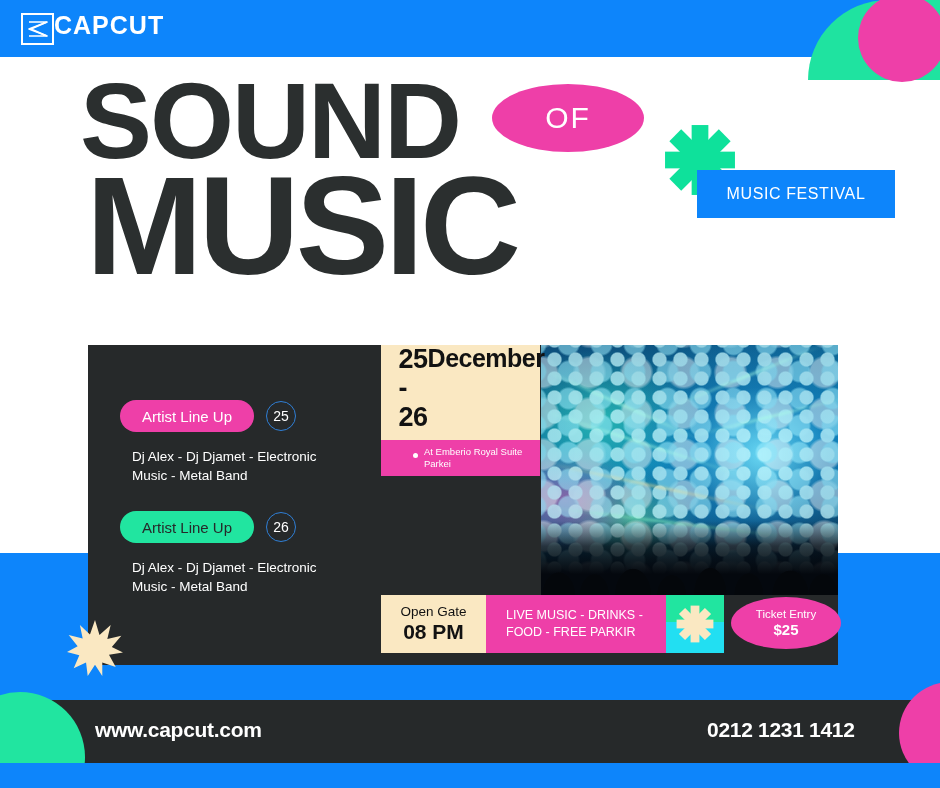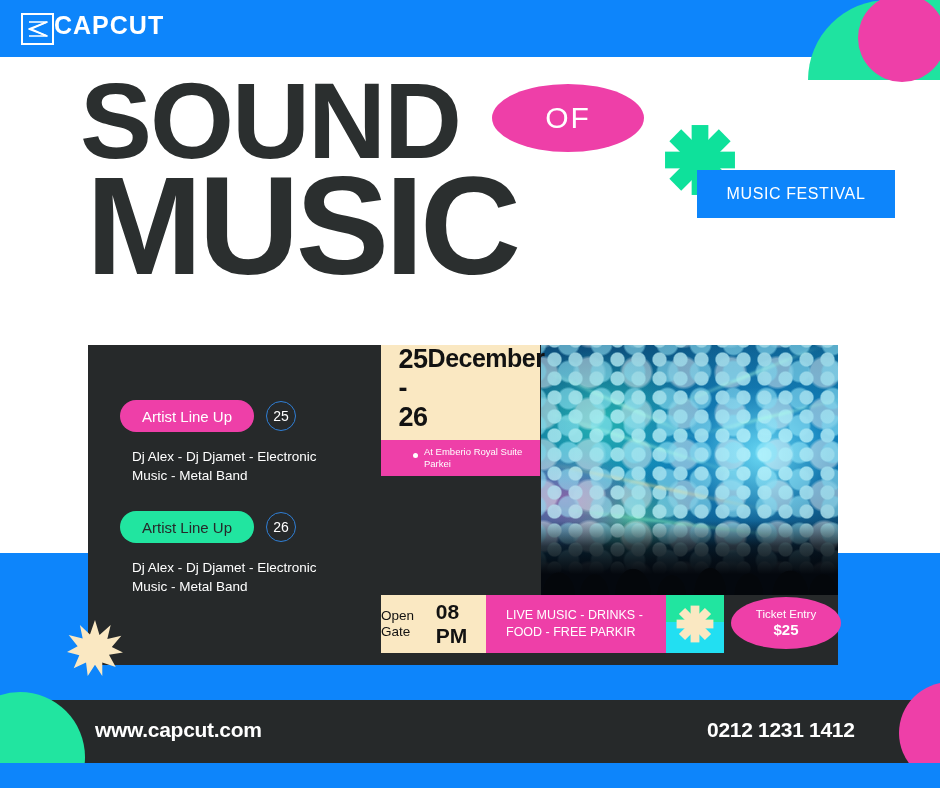--- a/index.html
+++ b/index.html
@@ -191,21 +191,21 @@
       radial-gradient(ellipse 8% 48% at 70% 100%, #04070b 60%, rgba(0,0,0,0) 62%),
       radial-gradient(ellipse 10% 54% at 84% 100%, #04070b 60%, rgba(0,0,0,0) 62%),
       radial-gradient(ellipse 8% 46% at 95% 100%, #04070b 60%, rgba(0,0,0,0) 62%),
       linear-gradient(180deg, rgba(4,8,14,0) 0%, rgba(4,8,14,0.72) 34%, #04080e 72%);
   }
 
   
   .strip { position:absolute; left:381px; top:595px; height:58px; z-index:6; display:flex; }
   .strip-gate {
     width:105px; background:#fae8c2;
-    display:flex; flex-direction:row; align-items:center; justify-content:center;
+    display:flex; flex-direction:column; align-items:center; justify-content:center;
   }
   .strip-gate .g1 { color:#121212; font-size:13.5px; line-height:1.2; }
   .strip-gate .g2 { color:#121212; font-size:21px; font-weight:bold; line-height:1.15; }
   .strip-mid {
     width:180px; background:#ee3fa8;
     display:flex; align-items:center; padding-left:20px;
   }
   .strip-mid span { color:#ffffff; font-size:12.5px; line-height:1.35; width:150px; }
   .strip-square {
     width:58px; background:linear-gradient(180deg,#21e5a0 0%, #21e5a0 46%, #22dff2 47%, #22dff2 100%);

